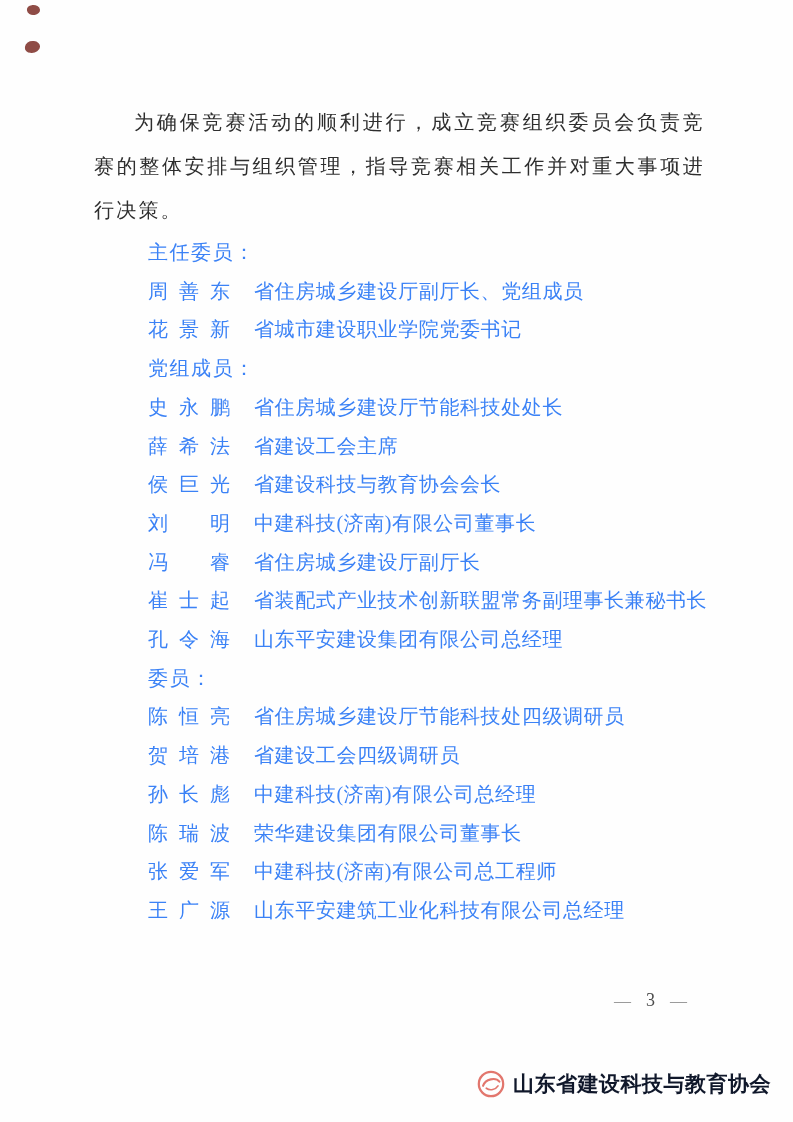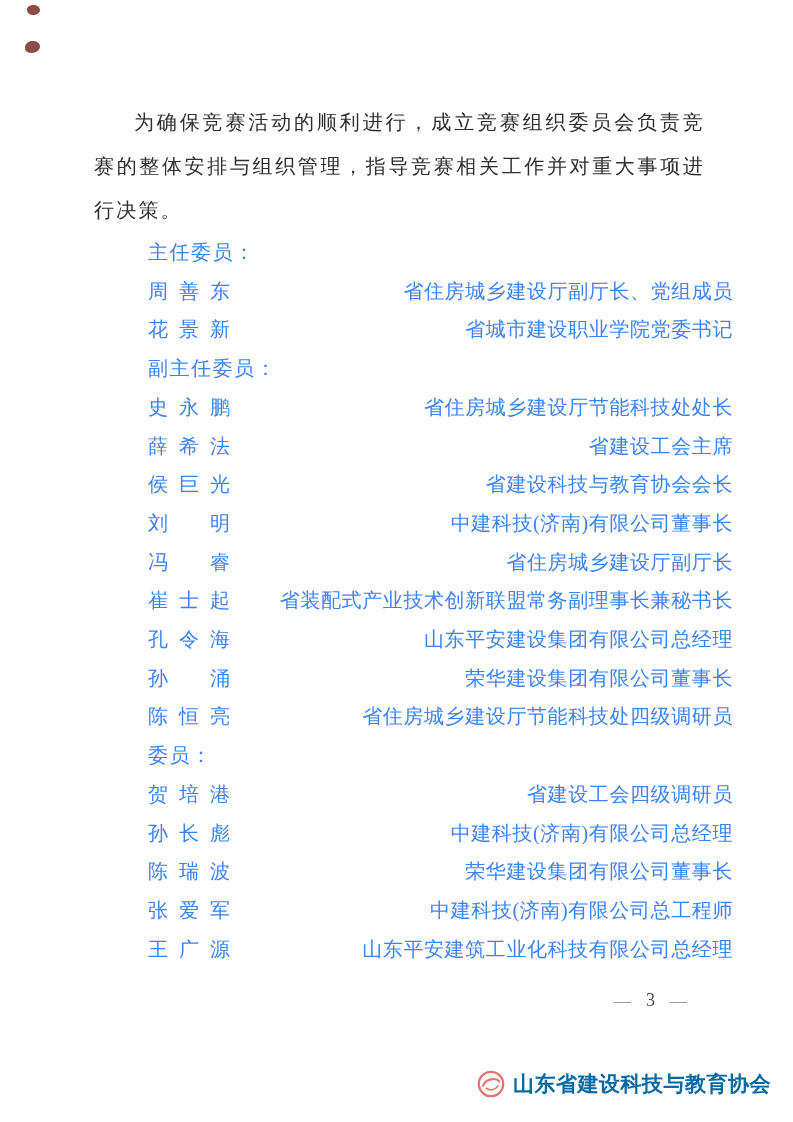--- a/index.html
+++ b/index.html
@@ -22,36 +22,36 @@
     text-align:justify; text-indent:2em; color:#2e2e2e;
   }
 
   .roster { margin:0 60px 0 148px; padding-top:1px; }
   .row { display:flex; line-height:38.7px; font-size:20px; color:#3b82f6; }
   .row.heading { letter-spacing:1.5px; }
   .name {
     flex:0 0 82px; margin-right:24px;
     text-align:justify; text-align-last:justify;
   }
-  .title { flex:1; letter-spacing:0.6px; white-space:nowrap;text-align:right; }
+  .title { flex:1; letter-spacing:0.6px; white-space:nowrap; }
 
   .pageno {
     position:absolute; top:990px; right:106px;
     display:flex; align-items:center; gap:15px;
     font-size:17px; color:#8a8a8a;
   }
   .pageno .num { color:#4c4c4c; font-size:18px; }
 
   .footer {
     position:absolute; top:1069px; right:22px;
     display:flex; align-items:center; gap:7px;
   }
   .footer .org {
     font-family:Liberation Serif, serif;
-    font-size:21px; font-weight:bold; color:#0369a1; letter-spacing:0.5px;
+    font-size:21px; font-weight:bold; color:#0f172a; letter-spacing:0.5px;
   }
   .seal { width:30px; height:30px; display:block; }
 </style>
 </head>
 <body>
 
 <div class="sheet">
 
   <div class="mark mark-1"></div>
   <div class="mark mark-2"></div>
@@ -61,21 +61,21 @@
   <div class="roster" id="roster">
       <div class="row heading">主任委员：</div>
       <div class="row member">
     <span class="name">周善东</span>
     <span class="title">省住房城乡建设厅副厅长、党组成员</span>
   </div>
       <div class="row member">
     <span class="name">花景新</span>
     <span class="title">省城市建设职业学院党委书记</span>
   </div>
-      <div class="row heading">副主任委员：</div>
+      <div class="row heading">党组成员：</div>
       <div class="row member">
     <span class="name">史永鹏</span>
     <span class="title">省住房城乡建设厅节能科技处处长</span>
   </div>
       <div class="row member">
     <span class="name">薛希法</span>
     <span class="title">省建设工会主席</span>
   </div>
       <div class="row member">
     <span class="name">侯巨光</span>
@@ -90,29 +90,25 @@
     <span class="title">省住房城乡建设厅副厅长</span>
   </div>
       <div class="row member">
     <span class="name">崔士起</span>
     <span class="title">省装配式产业技术创新联盟常务副理事长兼秘书长</span>
   </div>
       <div class="row member">
     <span class="name">孔令海</span>
     <span class="title">山东平安建设集团有限公司总经理</span>
   </div>
-      <div class="row member">
-    <span class="name">孙　涌</span>
-    <span class="title">荣华建设集团有限公司董事长</span>
-  </div>
+      <div class="row heading">委员：</div>
       <div class="row member">
     <span class="name">陈恒亮</span>
     <span class="title">省住房城乡建设厅节能科技处四级调研员</span>
   </div>
-      <div class="row heading">委员：</div>
       <div class="row member">
     <span class="name">贺培港</span>
     <span class="title">省建设工会四级调研员</span>
   </div>
       <div class="row member">
     <span class="name">孙长彪</span>
     <span class="title">中建科技(济南)有限公司总经理</span>
   </div>
       <div class="row member">
     <span class="name">陈瑞波</span>

